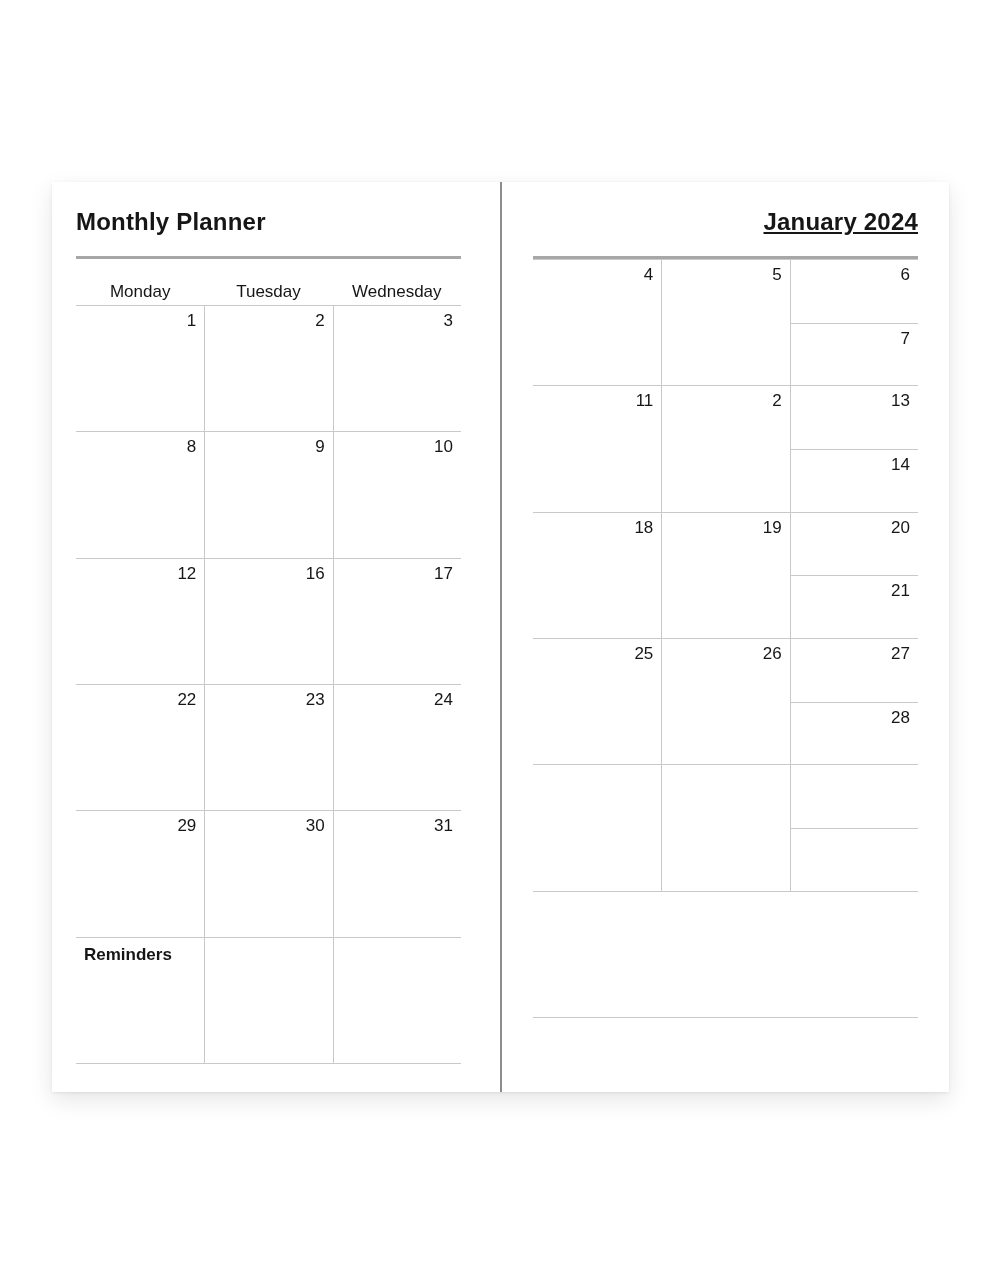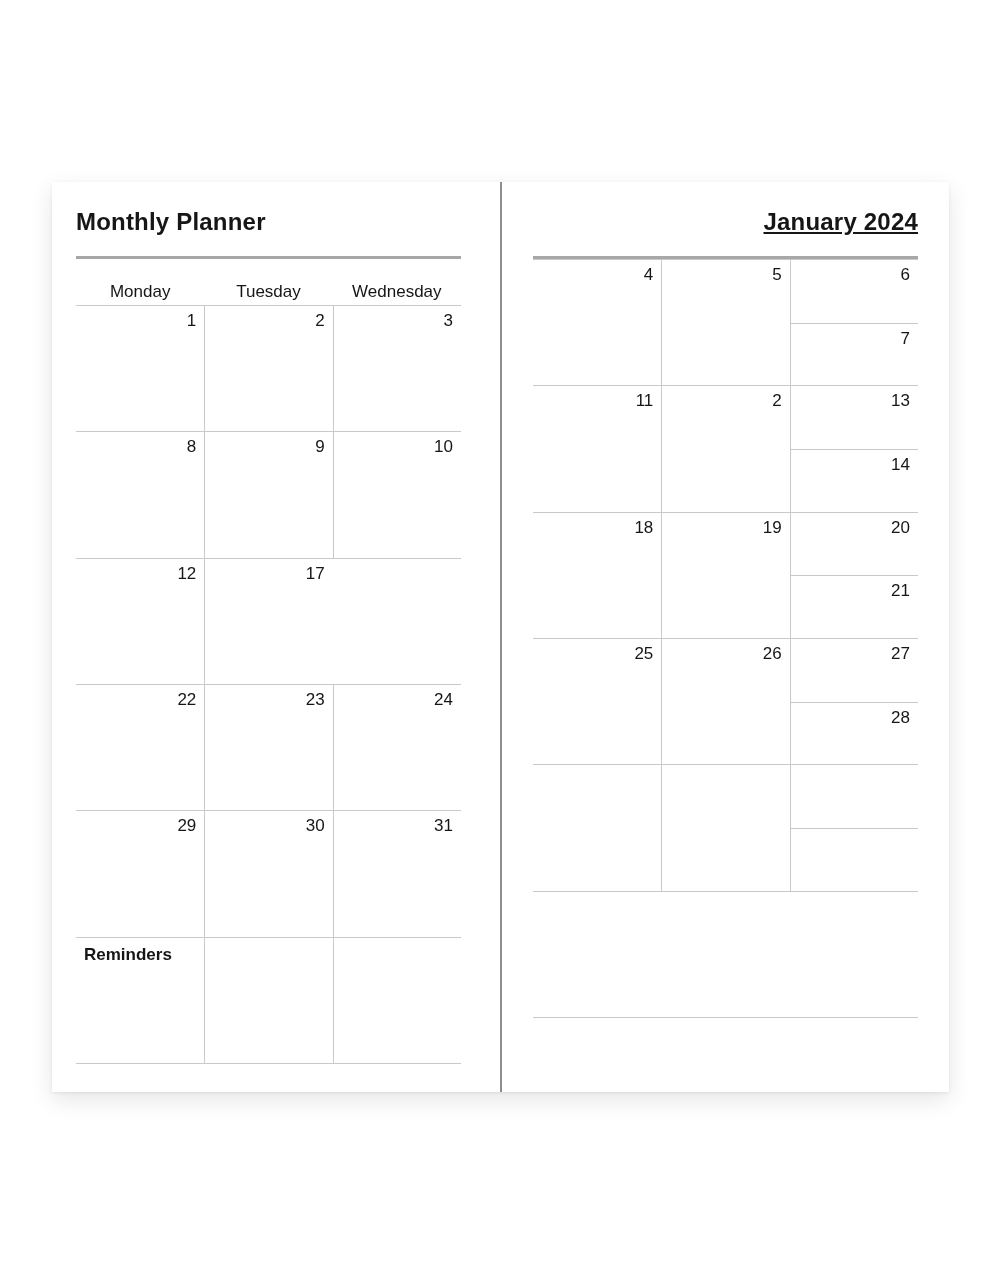--- a/index.html
+++ b/index.html
@@ -103,20 +103,23 @@
             </div>
           <div class="cell">
               <span class="num">10</span>
             </div>
         </div>
         <div class="week">
           <div class="cell">
               <span class="num">12</span>
             </div>
           <div class="cell">
+              <span class="num">16</span>
+            </div>
+          <div class="cell">
               <span class="num">17</span>
             </div>
         </div>
         <div class="week">
           <div class="cell">
               <span class="num">22</span>
             </div>
           <div class="cell">
               <span class="num">23</span>
             </div>

